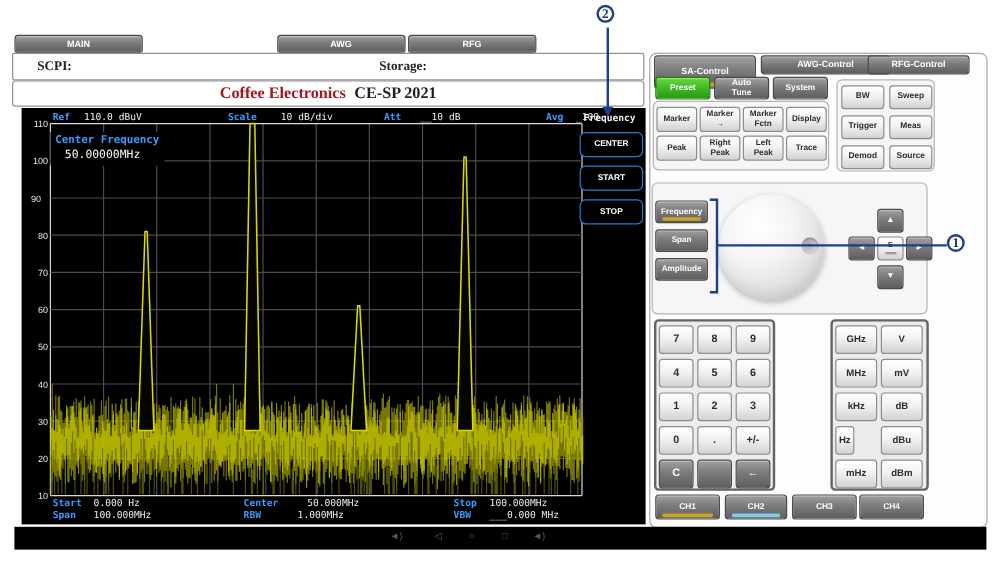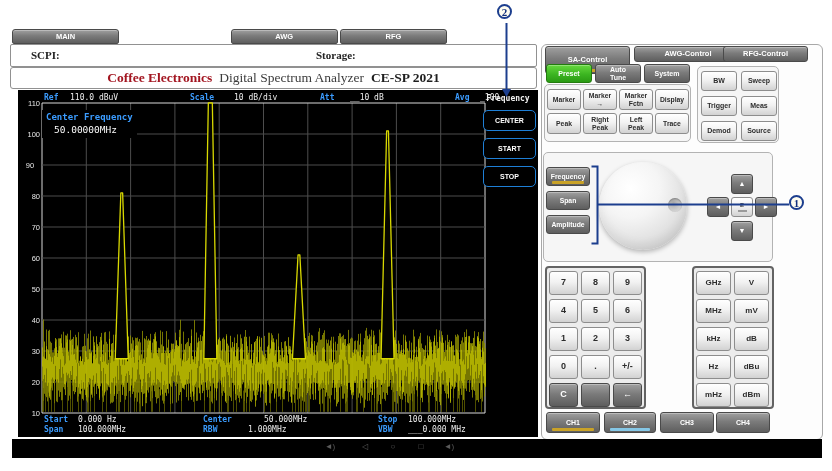--- a/index.html
+++ b/index.html
@@ -110,21 +110,20 @@
     <span class="tb-label" style="left:305px;">Storage:</span>
     <div id="ic-camera" class="abs"></div>
     <div id="ic-csv" class="abs">
       <div class="band">CSV</div>
     </div>
     <div id="settings-btn" class="abs btn-dark">Settings</div>
   </div>
 
   <div id="title-bar" class="abs">
     <span id="brand">Coffee Electronics</span>
-    <span id="product">Digital Spectrum Analyzer</span>
     <span id="model">CE-SP 2021</span>
   </div>
 
   <div id="display" class="abs">
       <svg width="520" height="347" class="abs" style="left: 0px; top: 0px;">
         <line x1="24" y1="13" x2="24" y2="323" stroke="#d9d9d9" stroke-width="1"></line>
         <line x1="68.3" y1="13" x2="68.3" y2="323" stroke="#4d4d4d" stroke-width="1"></line>
         <line x1="112.6" y1="13" x2="112.6" y2="323" stroke="#4d4d4d" stroke-width="1"></line>
         <line x1="156.89999999999998" y1="13" x2="156.89999999999998" y2="323" stroke="#4d4d4d" stroke-width="1"></line>
         <line x1="201.2" y1="13" x2="201.2" y2="323" stroke="#4d4d4d" stroke-width="1"></line>
@@ -158,21 +157,21 @@
       <div class="disp-value mono abs" style="left: 52px; top: 3px;">110.0 dBuV</div>
       <div class="disp-label mono abs" style="left: 172px; top: 3px;">Scale</div>
       <div class="disp-value mono abs" style="left: 216px; top: 3px;">10 dB/div</div>
       <div class="disp-label mono abs" style="left: 302px; top: 3px;">Att</div>
       <div class="disp-value mono abs" style="left: 332px; top: 3px;">__10 dB</div>
       <div class="disp-label mono abs" style="left: 437px; top: 3px;">Avg</div>
       <div class="disp-value mono abs" style="left: 462px; top: 3px;">_100</div>
       <div class="disp-label mono abs" style="left: 26px; top: 325px;">Start</div>
       <div class="disp-value mono abs" style="left: 60px; top: 325px;">0.000 Hz</div>
       <div class="disp-label mono abs" style="left: 185px; top: 325px;">Center</div>
-      <div class="disp-value mono abs" style="left: 246px; top: 325px;">50.000MHz</div>
+      <div class="disp-value mono abs" style="left: 238px; top: 325px;">50.000MHz</div>
       <div class="disp-label mono abs" style="left: 360px; top: 325px;">Stop</div>
       <div class="disp-value mono abs" style="left: 390px; top: 325px;">100.000MHz</div>
       <div class="disp-label mono abs" style="left: 26px; top: 335px;">Span</div>
       <div class="disp-value mono abs" style="left: 60px; top: 335px;">100.000MHz</div>
       <div class="disp-label mono abs" style="left: 185px; top: 335px;">RBW</div>
       <div class="disp-value mono abs" style="left: 230px; top: 335px;">1.000MHz</div>
       <div class="disp-label mono abs" style="left: 360px; top: 335px;">VBW</div>
       <div class="disp-value mono abs" style="left: 390px; top: 335px;">___0.000 MHz</div>
       <div class="side-btn abs" style="left: 465px; top: 20px; width: 53px; height: 21px;">CENTER</div>
       <div class="side-btn abs" style="left: 465px; top: 48px; width: 53px; height: 21px;">START</div>
@@ -272,21 +271,21 @@
     <div class="key btn-dark abs" style="left: 549px; top: 383px; width: 29px; height: 24px;">C</div>
     <div class="key btn-dark abs" style="left: 581px; top: 383px; width: 29px; height: 24px;"></div>
     <div class="key btn-dark abs" style="left: 613px; top: 383px; width: 29px; height: 24px;">←</div>
     <div class="key-box abs" style="left: 692px; top: 266px; width: 82px; height: 143px;"></div>
     <div class="ukey btn-light abs" style="left: 696px; top: 271px; width: 35px; height: 24px;">GHz</div>
     <div class="ukey btn-light abs" style="left: 734px; top: 271px; width: 35px; height: 24px;">V</div>
     <div class="ukey btn-light abs" style="left: 696px; top: 299px; width: 35px; height: 24px;">MHz</div>
     <div class="ukey btn-light abs" style="left: 734px; top: 299px; width: 35px; height: 24px;">mV</div>
     <div class="ukey btn-light abs" style="left: 696px; top: 327px; width: 35px; height: 24px;">kHz</div>
     <div class="ukey btn-light abs" style="left: 734px; top: 327px; width: 35px; height: 24px;">dB</div>
-    <div class="ukey btn-light abs" style="left: 696px; top: 355px; width: 35px; height: 24px;">Hz</div>
+    <div class="ukey btn-light abs" style="left: 696px; top: 355px; width: 16px; height: 24px;">Hz</div>
     <div class="ukey btn-light abs" style="left: 734px; top: 355px; width: 35px; height: 24px;">dBu</div>
     <div class="ukey btn-light abs" style="left: 696px; top: 383px; width: 35px; height: 24px;">mHz</div>
     <div class="ukey btn-light abs" style="left: 734px; top: 383px; width: 35px; height: 24px;">dBm</div>
     <div class="chkey btn-dark abs" style="left: 546px; top: 412px; width: 54px; height: 21px;">CH1<div class="indicator" style="background: rgb(201, 162, 39);"></div></div>
     <div class="chkey btn-dark abs" style="left: 604px; top: 412px; width: 52px; height: 21px;">CH2<div class="indicator" style="background: rgb(133, 199, 230);"></div></div>
     <div class="chkey btn-dark abs" style="left: 660px; top: 412px; width: 54px; height: 21px;">CH3</div>
     <div class="chkey btn-dark abs" style="left: 716px; top: 412px; width: 54px; height: 21px;">CH4</div>
   </div>
 
 </body></html>

